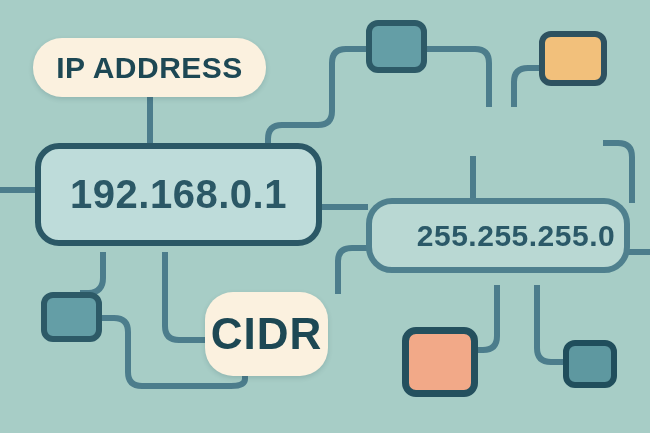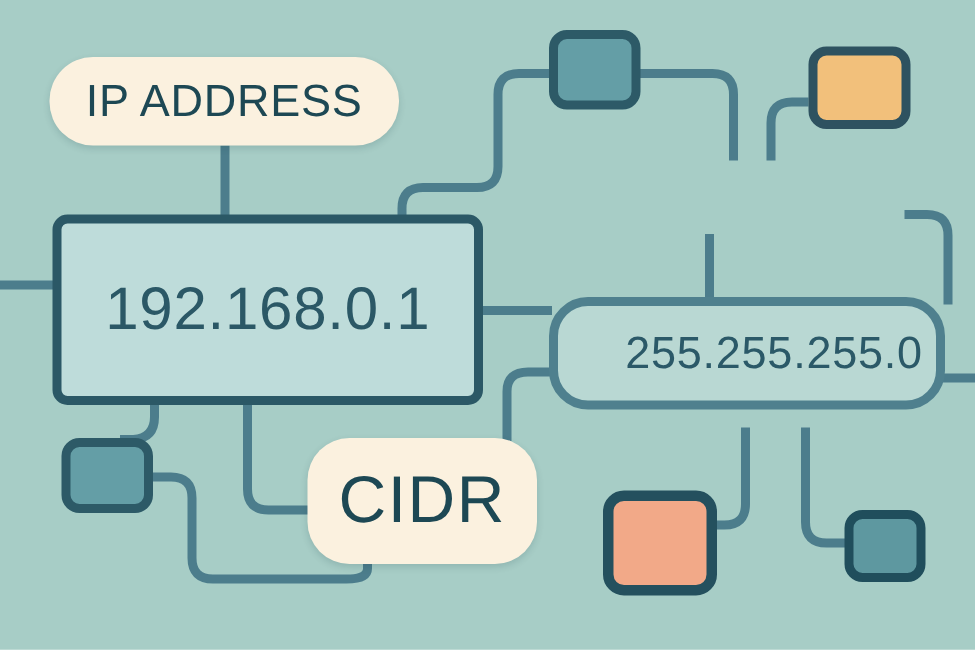--- a/index.html
+++ b/index.html
@@ -9,33 +9,33 @@
     overflow:hidden;
     background:var(--bg,#a7cdc6);
     font-family:"Liberation Sans","DejaVu Sans",sans-serif;
   }
   #wires{position:absolute;left:0;top:0;width:650px;height:433px;}
   #wires path{fill:none;stroke:var(--line,#4c7d8c);stroke-width:6;}
   .node{
     position:absolute;
     display:flex;align-items:center;justify-content:center;
     box-sizing:border-box;
-    font-weight:400;
+    font-weight:700;
     text-align:center;
   }
   .pill{
     background:var(--cream,#fbf1df);
     color:var(--label-text,#1d4854);
     box-shadow:0 2px 5px rgba(26,61,70,.16);
   }
   .pill-ip{left:33px;top:38px;width:233px;height:59px;border-radius:29px;font-size:30px;letter-spacing:.5px;}
   .pill-subnet{left:353px;top:104px;width:250px;height:54px;border-radius:27px;font-size:26px;letter-spacing:.5px;}
-  .pill-cidr{left:205px;top:292px;width:153px;height:84px;border-radius:28px;font-size:44px;letter-spacing:1px;}
+  .pill-cidr{left:205px;top:292px;width:123px;height:84px;border-radius:28px;font-size:44px;letter-spacing:1px;}
   .box-ip{
-    left:35px;top:143px;width:287px;height:127px;border-radius:10px;
+    left:35px;top:143px;width:287px;height:103px;border-radius:24px;
     background:var(--ip-fill,#bedcda);
     border:6px solid var(--ip-border,#2b5866);
     color:var(--ip-text,#2b5866);
     font-size:40px;letter-spacing:.5px;
   }
   .box-mask{
     left:366px;top:198px;width:264px;height:75px;border-radius:26px;
     background:var(--mask-fill,#b9d8d3);
     border:6px solid var(--mask-border,#4f808e);
     color:var(--mask-text,#2b5968);

